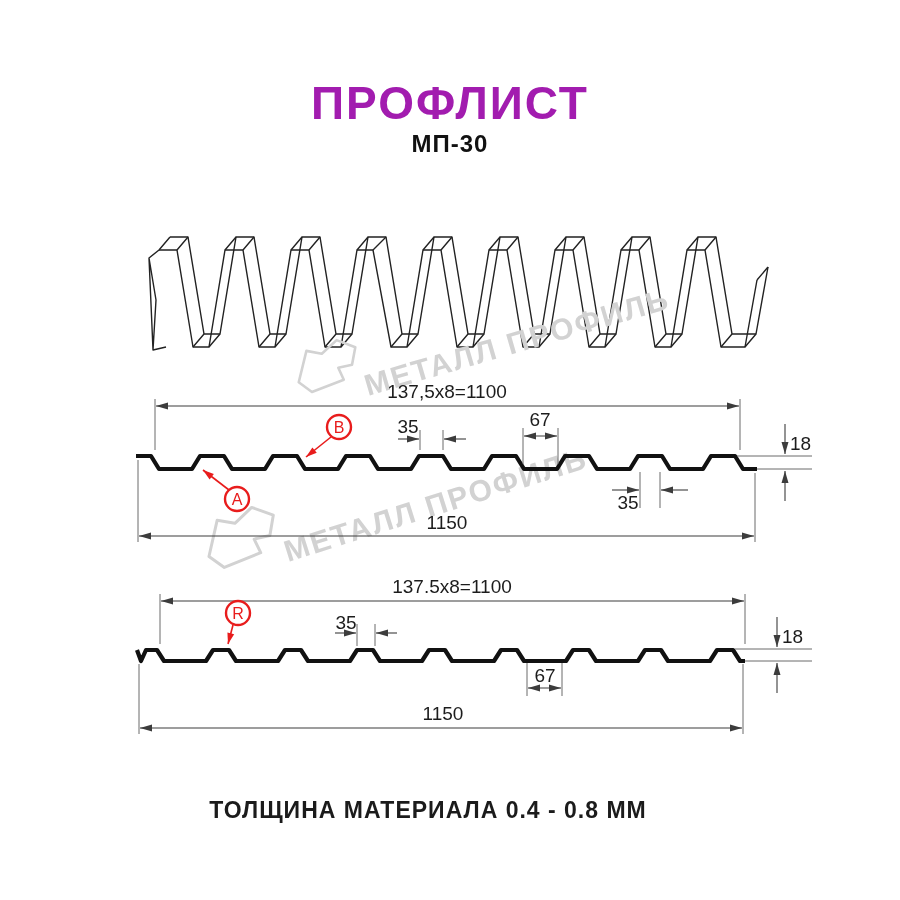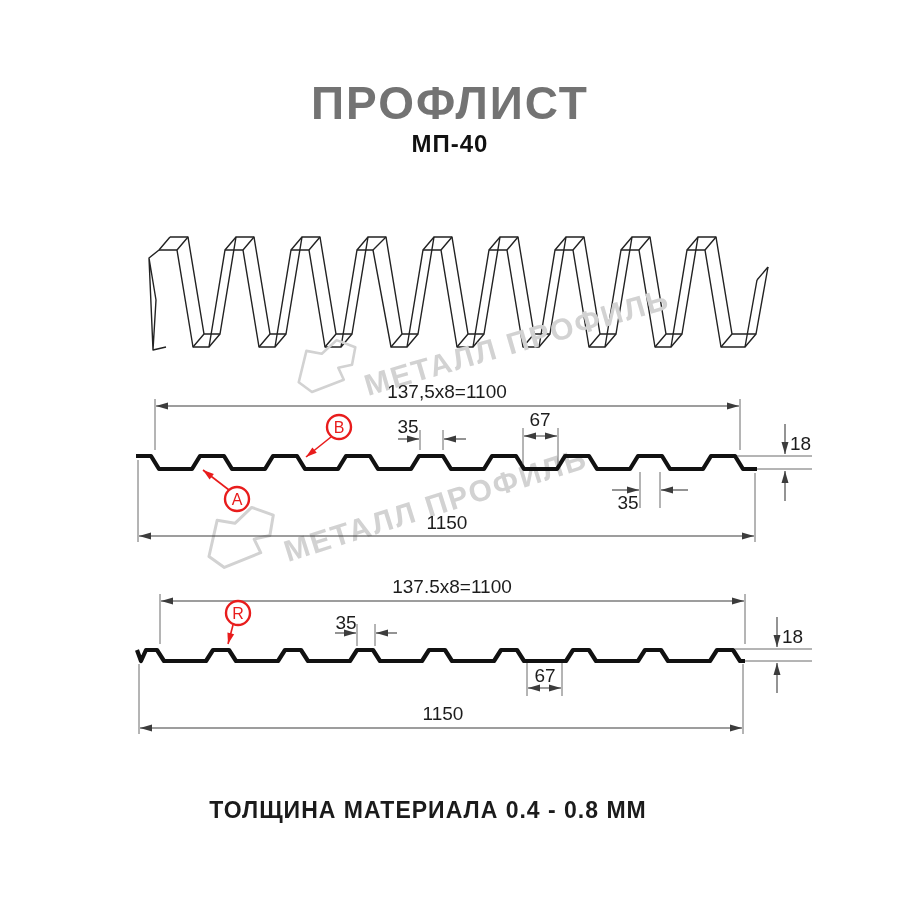--- a/index.html
+++ b/index.html
@@ -1,19 +1,19 @@
 <!DOCTYPE html>
 <html><head>
 <meta charset="utf-8">
 <style>
   html,body{margin:0;padding:0;background:#ffffff;}
   #canvas{position:relative;width:900px;height:900px;background:#ffffff;overflow:hidden;
           font-family:"Liberation Sans", sans-serif;}
   .title{position:absolute;left:0;top:76px;width:900px;text-align:center;
-         font-size:46px;font-weight:900;letter-spacing:2px;color:#737373;}
+         font-size:46px;font-weight:900;letter-spacing:2px;color:#a21caf;}
   .subtitle{position:absolute;left:0;top:130px;width:900px;text-align:center;
          font-size:24px;font-weight:600;letter-spacing:1px;color:#111;}
   .footer{position:absolute;left:0;top:797px;width:856px;text-align:center;
          font-size:23px;font-weight:600;letter-spacing:1px;color:#1b1b1b;}
   svg{position:absolute;left:0;top:0;}
   .dimtxt{font-size:19px;fill:#1c1c1c;}
   .thin{stroke:#3c3c3c;stroke-width:1.1;fill:none;}
   .ext{stroke:#6a6a6a;stroke-width:1;fill:none;}
   .thick{stroke:#111;stroke-width:4.2;fill:none;stroke-linejoin:round;}
   .sheet{stroke:#222;stroke-width:1.4;fill:none;stroke-linejoin:round;}
@@ -22,21 +22,21 @@
   .redtxt{font-size:16px;fill:#e81c1c;font-weight:400;}
   .wm{font-size:30px;font-weight:700;letter-spacing:2px;fill:#d2d2d2;}
   .wmlogo{stroke:#d2d2d2;stroke-width:2.6;fill:none;stroke-linejoin:round;}
 </style>
 </head>
 <body>
 
 <div id="canvas">
 
   <div class="title">ПРОФЛИСТ</div>
-  <div class="subtitle">МП-40</div>
+  <div class="subtitle">МП-30</div>
   <div class="footer">ТОЛЩИНА МАТЕРИАЛА 0.4 - 0.8 ММ</div>
 
   <svg width="900" height="900" viewBox="0 0 900 900">
     <defs>
       <marker id="ab" markerWidth="14" markerHeight="10" refX="12.5" refY="5" orient="auto-start-reverse" markerUnits="userSpaceOnUse">
         <path d="M0.5,1.5 L12.5,5 L0.5,8.5 Z" fill="#3c3c3c"></path>
       </marker>
       <marker id="ar" markerWidth="13" markerHeight="10" refX="11.5" refY="5" orient="auto-start-reverse" markerUnits="userSpaceOnUse">
         <path d="M0.5,1.5 L11.5,5 L0.5,8.5 Z" fill="#e81c1c"></path>
       </marker>

